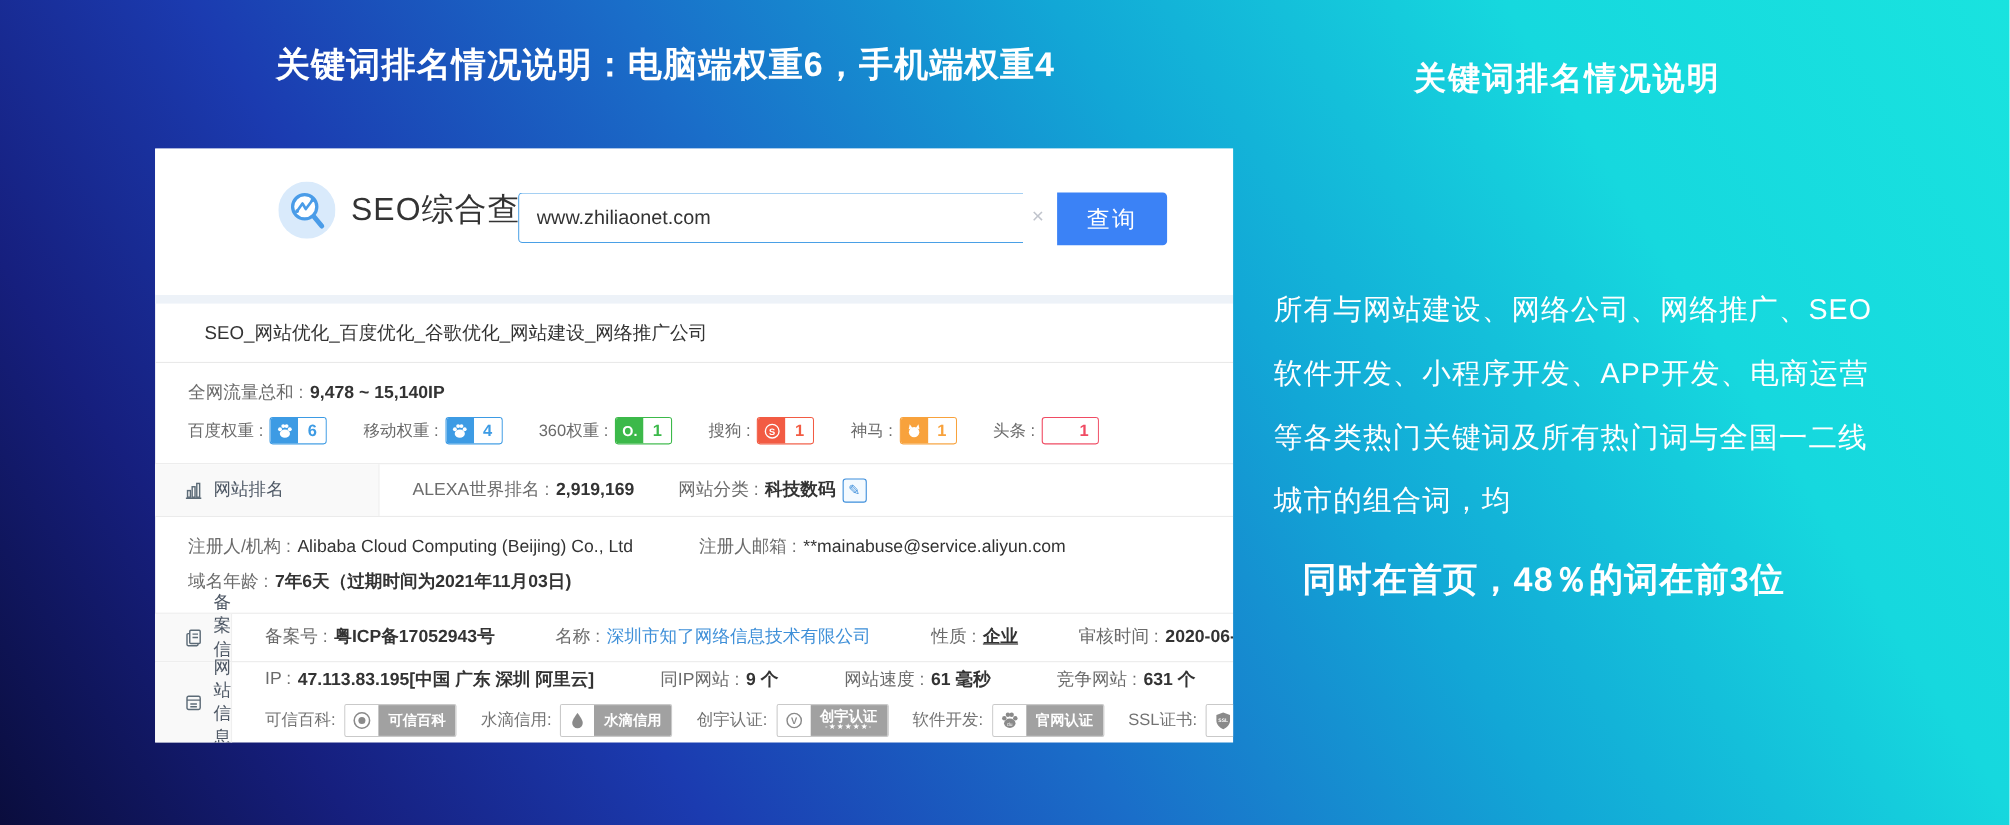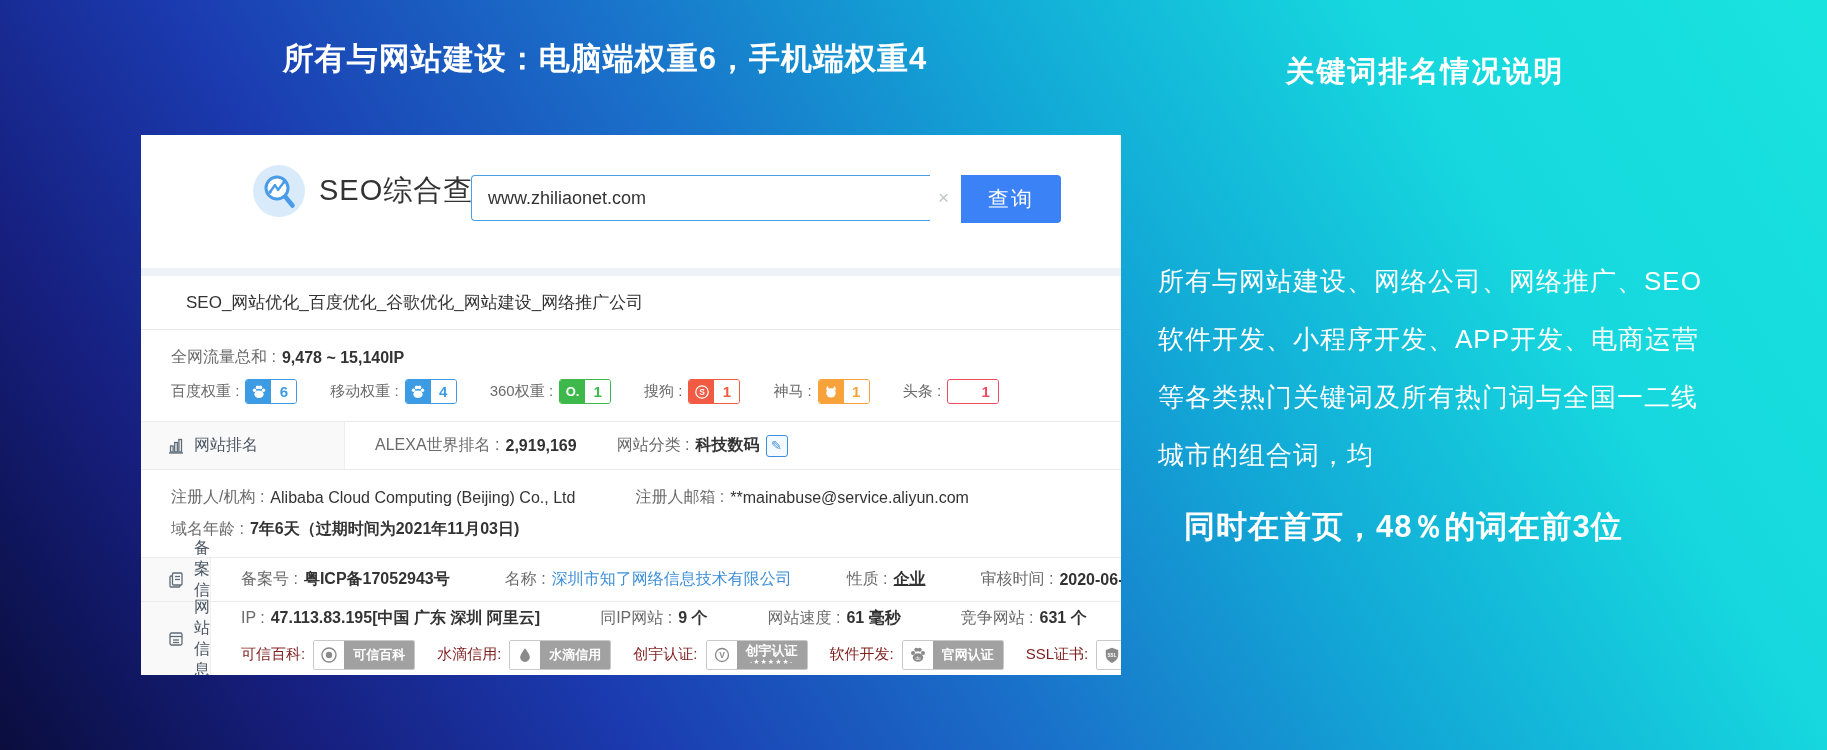--- a/index.html
+++ b/index.html
@@ -67,41 +67,41 @@
   .wicon .glyph-text { font-size:13px; font-weight:700; color:#fff; }
   .wicon .glyph-cn { font-size:9px; font-weight:700; color:#fff; letter-spacing:0; }
 
   
   .edit-icon { display:inline-flex; width:22px; height:22px; border:1.5px solid #3d8edb; border-radius:3px;
     align-items:center; justify-content:center; color:#3d8edb; font-size:13px; margin-left:6px; cursor:pointer; background:#f4faff; }
 
   
   .certs { display:flex; align-items:center; gap:22px; }
   .cgroup { display:flex; align-items:center; }
-  .clabel { color:#7f1d1d; font-size:15px; margin-right:8px; }
+  .clabel { color:#737373; font-size:15px; margin-right:8px; }
   .cbadge { display:inline-flex; height:30px; border:1px solid #c9c9c9; border-radius:2px; overflow:hidden; }
   .cicon { width:30px; background:#fff; display:flex; align-items:center; justify-content:center; color:#8a8a8a; }
   .ctextwrap { background:#a1a1a1; color:#fff; display:flex; flex-direction:column;
     align-items:center; justify-content:center; padding:0 9px; line-height:1.05; }
   .ctext { font-size:13px; font-weight:700; white-space:nowrap; }
   .csub { font-size:7px; letter-spacing:1px; white-space:nowrap; }
 
   
   .right-panel { position:absolute; left:1158px; top:252px; width:640px; color:#fff; }
   .rp-line { font-size:26px; line-height:58px; letter-spacing:1px; white-space:nowrap; }
   .rp-highlight { margin-top:22px; padding-left:26px; font-size:31px; font-weight:700; letter-spacing:1px; white-space:nowrap; }
 
   svg { display:block; }
 </style>
 </head>
 <body>
 
 <div class="stage">
 
-  <div class="banner-left">所有与网站建设：电脑端权重6，手机端权重4</div>
+  <div class="banner-left">关键词排名情况说明：电脑端权重6，手机端权重4</div>
   <div class="banner-right">关键词排名情况说明</div>
 
   <div class="card">
 
     <div class="card-header">
       <span class="logo-icon">
         <svg width="52" height="52" viewBox="0 0 52 52">
           <circle cx="26" cy="26" r="26" fill="#d9eafb"></circle>
           <circle cx="24" cy="23" r="11" fill="#ffffff" stroke="#4a9ce8" stroke-width="3"></circle>
           <polyline points="17,27 22,20 25,25 31,17" fill="none" stroke="#4a9ce8" stroke-width="2.4" stroke-linecap="round" stroke-linejoin="round"></polyline>

